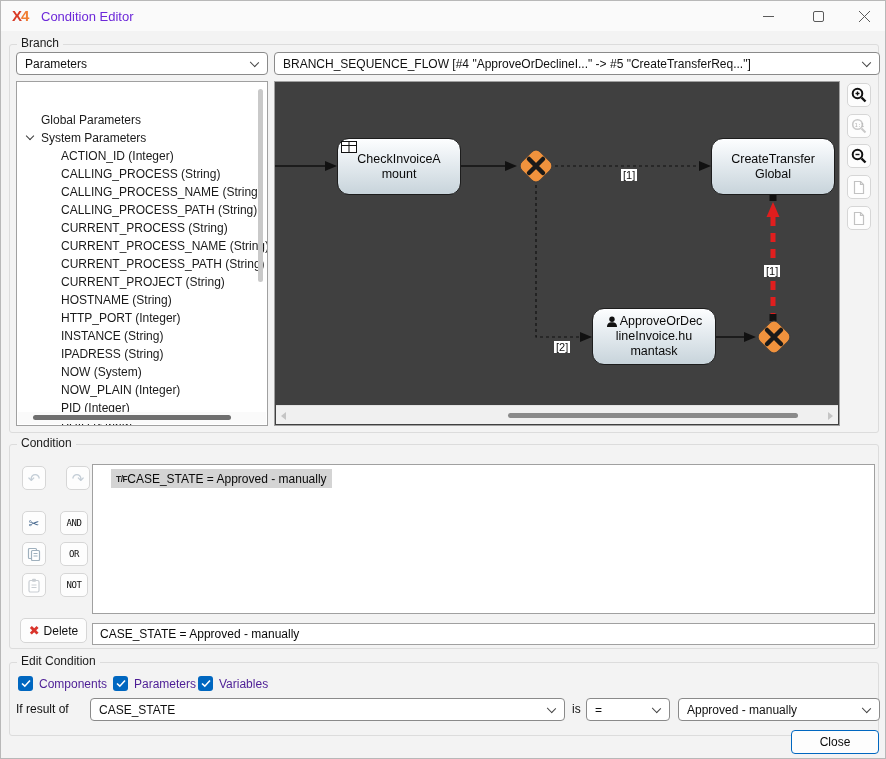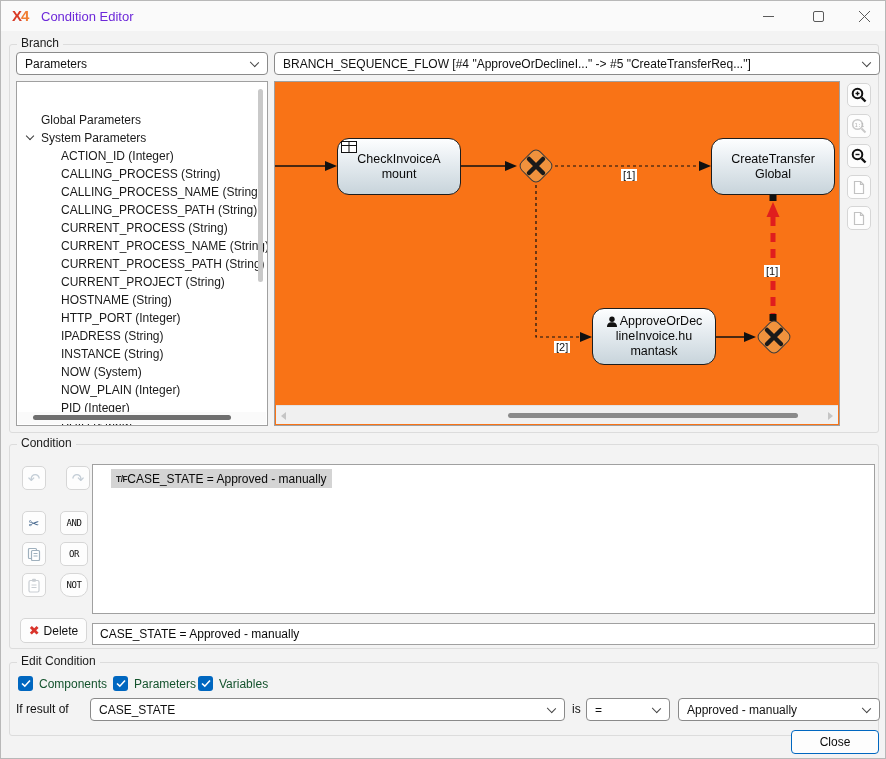--- a/index.html
+++ b/index.html
@@ -31,21 +31,21 @@
   .tree-row { position:relative; height:18px; line-height:18px; font-size:12px; color:#1a1a1a; white-space:nowrap; }
   .tree-row.lvl1 { padding-left:24px; }
   .tree-row.lvl2 { padding-left:44px; }
   .tree-chev { position:absolute; left:10px; top:4px; width:6px; height:6px; border-right:1.5px solid #3a3a3a; border-bottom:1.5px solid #3a3a3a; transform:rotate(45deg); }
   .vscroll { position:absolute; right:1px; top:1px; bottom:13px; width:11px; }
   .vscroll .thumb { position:absolute; left:3px; width:5px; background:#c9c9c9; border-radius:3px; }
   .hscroll { position:absolute; left:1px; right:1px; bottom:1px; height:12px; background:#fafafa; }
   .hscroll .thumb { position:absolute; top:3px; height:5px; border-radius:3px; }
 
   
-  #diagram-panel { position:absolute; left:264px; top:36px; width:566px; height:345px; background:#f97316; border:1px solid #a0a0a0; }
+  #diagram-panel { position:absolute; left:264px; top:36px; width:566px; height:345px; background:#404040; border:1px solid #a0a0a0; }
   #diagram-canvas { position:absolute; left:0; top:0; width:564px; height:323px; }
   .node { position:absolute; width:124px; height:57px; border:1.5px solid #1d1d1d; border-radius:12px; background:linear-gradient(to bottom,#fdfeff 0%,#e7edf1 40%,#c8d4db 100%); display:flex; flex-direction:column; align-items:center; justify-content:center; font-size:12.5px; line-height:15px; color:#0a0a0a; text-align:center; }
   .node .line1 { display:flex; align-items:center; gap:2px; }
   #node-check   { left:62px;  top:56px; }
   #node-create  { left:436px; top:56px; }
   #node-approve { left:317px; top:226px; }
   .node-corner-icon { position:absolute; left:3px; top:2px; }
   .edge-label { position:absolute; font-size:11px; color:#111; background:#fff; padding:0 2px; }
   #diag-hscroll { position:absolute; left:1px; right:1px; bottom:1px; height:19px; background:#f0f0f0; border-top:1px solid #e3e3e3; }
   #diag-hscroll .thumb { position:absolute; top:7px; left:232px; width:290px; height:5px; background:#8a8a8a; border-radius:3px; }
@@ -58,33 +58,33 @@
   #zb1 { left:837px; top:38px; }  #zb2 { left:837px; top:69px; }
   #zb3 { left:837px; top:99px; }  #zb4 { left:837px; top:130px; }
   #zb5 { left:837px; top:161px; }
 
   
   .op-btn { position:absolute; width:28px; height:24px; background:#fdfdfd; border:1px solid #d6d6d6; border-radius:5px; font-family:"DejaVu Sans Mono", monospace; font-size:9px; letter-spacing:-0.5px; color:#111; display:flex; align-items:center; justify-content:center; }
   .ico-btn { position:absolute; width:24px; height:24px; background:#fdfdfd; border:1px solid #d6d6d6; border-radius:5px; display:flex; align-items:center; justify-content:center; }
   #btn-undo { left:12px; top:21px; } #btn-redo { left:56px; top:21px; }
   #btn-cut  { left:12px; top:66px; } #btn-and  { left:50px; top:66px; }
   #btn-copy { left:12px; top:97px; } #btn-or   { left:50px; top:97px; }
-  #btn-paste{ left:12px; top:128px;} #btn-not  { left:50px; top:128px;border-radius:10px; }
+  #btn-paste{ left:12px; top:128px;} #btn-not  { left:50px; top:128px; }
   .glyph-undo { font-size:15px; color:#c3cdd6; line-height:1; }
   .glyph-cut  { font-size:13px; color:#46688e; line-height:1; }
   #btn-delete { position:absolute; left:10px; top:173px; width:67px; height:25px; background:#fdfdfd; border:1px solid #d6d6d6; border-radius:5px; display:flex; align-items:center; justify-content:center; gap:4px; font-size:12px; color:#111; }
   .glyph-x { color:#d9342b; font-size:13px; line-height:1; }
   #cond-list { position:absolute; left:82px; top:19px; width:783px; height:150px; background:#fff; border:1px solid #a0a0a0; }
   #cond-item { position:absolute; left:18px; top:4px; height:19px; background:#d4d4d4; display:flex; align-items:center; padding:0 5px; white-space:nowrap; }
   #cond-item .badge { font-size:8.5px; font-weight:bold; color:#222; margin-right:0; letter-spacing:-0.5px; }
   #cond-item .txt { font-size:12px; color:#0a0a0a; }
   #cond-expr { position:absolute; left:82px; top:178px; width:783px; height:22px; background:#fff; border:1px solid #a0a0a0; font-size:12px; color:#0a0a0a; display:flex; align-items:center; padding:0 7px; }
 
   
-  .cb-wrap { position:absolute; top:13px; display:flex; align-items:center; gap:6px; font-size:12px; color:#14532d; }
+  .cb-wrap { position:absolute; top:13px; display:flex; align-items:center; gap:6px; font-size:12px; color:#4c1d95; }
   #cb1 { left:8px; } #cb2 { left:103px; } #cb3 { left:188px; }
   .cb-box { width:15px; height:15px; border-radius:3px; background:#0067c0; display:flex; align-items:center; justify-content:center; }
   .plain-label { position:absolute; font-size:12px; color:#111; white-space:nowrap; }
 
   
   #btn-close-dlg { position:absolute; left:790px; top:729px; width:88px; height:24px; background:#fdfdfd; border:1px solid #0067c0; border-radius:4px; font-size:12px; color:#0a0a0a; display:flex; align-items:center; justify-content:center; font-family:"Liberation Sans", sans-serif; }
 </style>
 </head>
 <body>
 
@@ -130,22 +130,22 @@
           <div class="tree-row lvl2"><span>ACTION_ID (Integer)</span></div>
           <div class="tree-row lvl2"><span>CALLING_PROCESS (String)</span></div>
           <div class="tree-row lvl2"><span>CALLING_PROCESS_NAME (String)</span></div>
           <div class="tree-row lvl2"><span>CALLING_PROCESS_PATH (String)</span></div>
           <div class="tree-row lvl2"><span>CURRENT_PROCESS (String)</span></div>
           <div class="tree-row lvl2"><span>CURRENT_PROCESS_NAME (String)</span></div>
           <div class="tree-row lvl2"><span>CURRENT_PROCESS_PATH (String)</span></div>
           <div class="tree-row lvl2"><span>CURRENT_PROJECT (String)</span></div>
           <div class="tree-row lvl2"><span>HOSTNAME (String)</span></div>
           <div class="tree-row lvl2"><span>HTTP_PORT (Integer)</span></div>
+          <div class="tree-row lvl2"><span>INSTANCE (String)</span></div>
           <div class="tree-row lvl2"><span>IPADRESS (String)</span></div>
-          <div class="tree-row lvl2"><span>INSTANCE (String)</span></div>
           <div class="tree-row lvl2"><span>NOW (System)</span></div>
           <div class="tree-row lvl2"><span>NOW_PLAIN (Integer)</span></div>
           <div class="tree-row lvl2"><span>PID (Integer)</span></div>
           <div class="tree-row lvl2"><span>PUID (String)</span></div>
         </div>
       <div class="vscroll">
           <div class="thumb" style="top:6px; height:193px;"></div>
         </div>
       <div class="hscroll">
           <div class="thumb" style="left:15px; width:198px; background:#6f6f6f;"></div>

